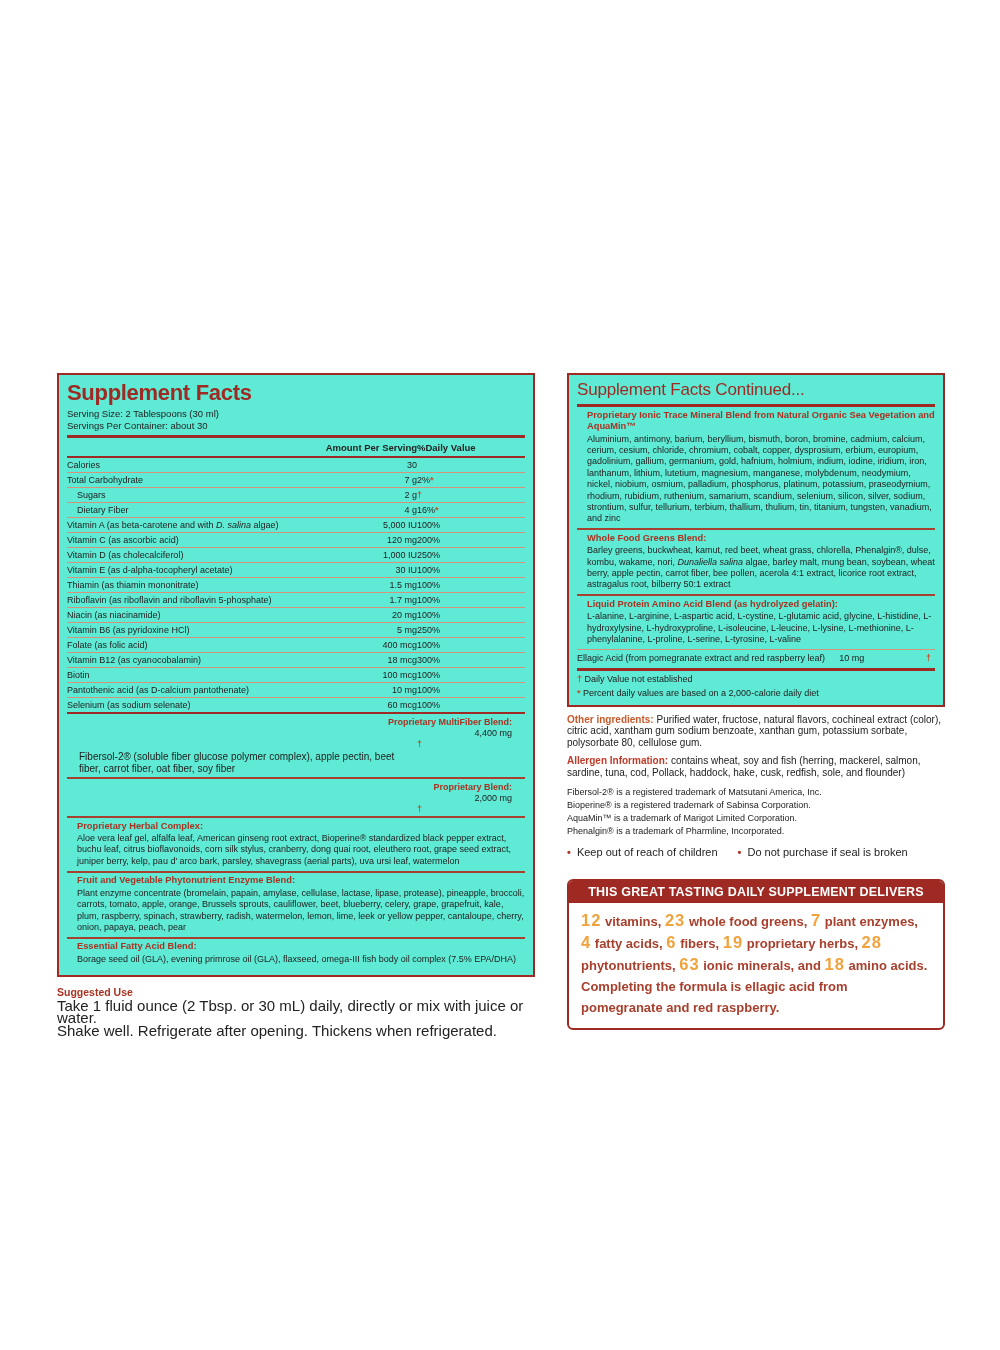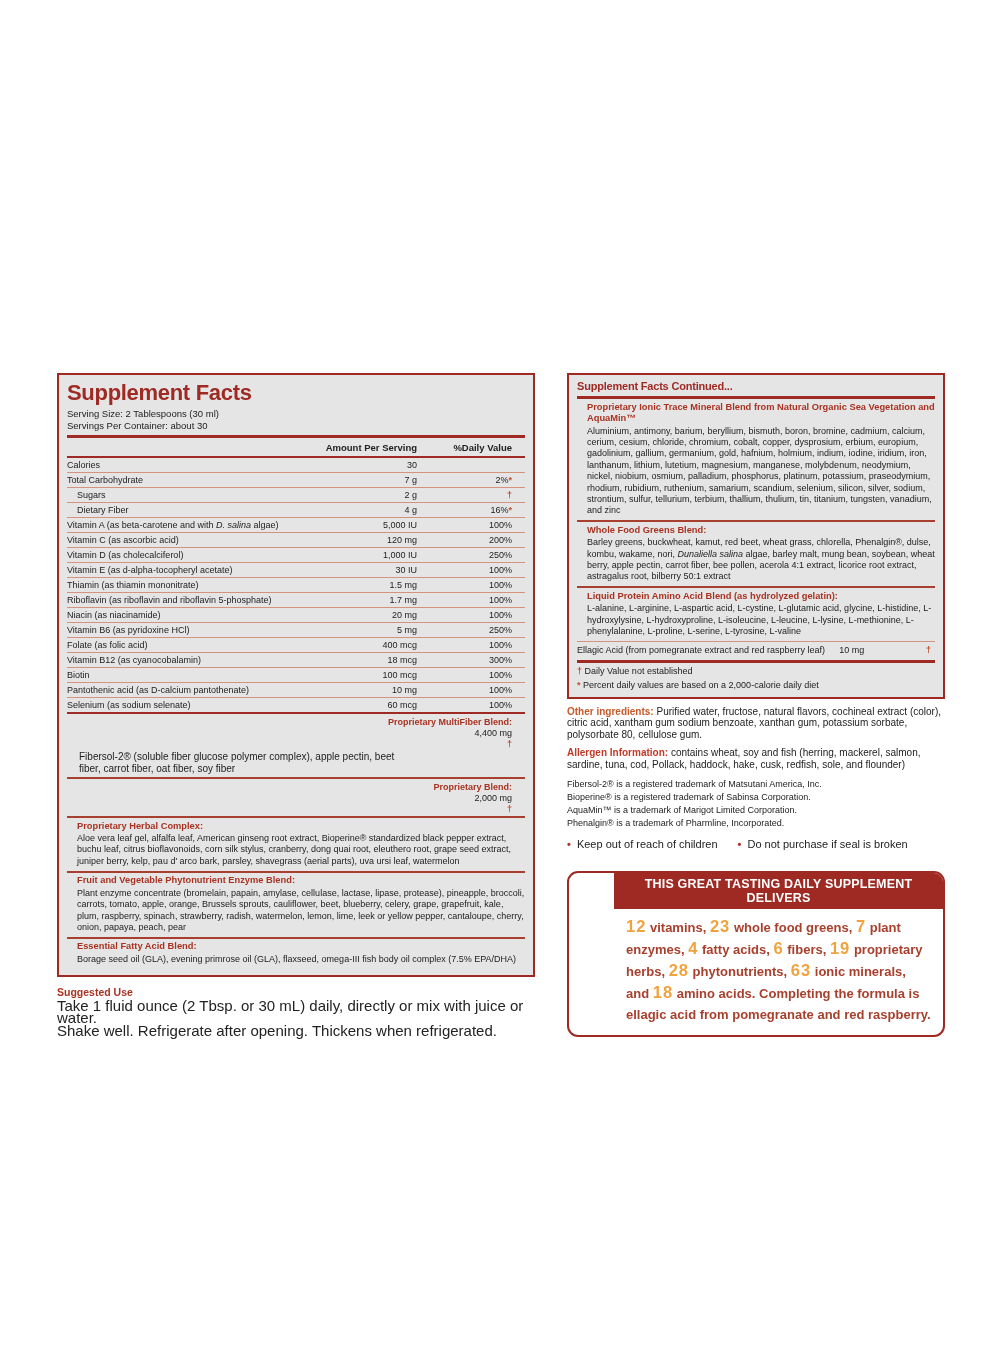--- a/index.html
+++ b/index.html
@@ -11,38 +11,38 @@
     --ink:#222222;
     --dg:#c1502c;
   }
   html,body{margin:0;padding:0;}
   body{width:1000px;height:1350px;background:#ffffff;font-family:"Liberation Sans",sans-serif;color:var(--ink);}
   .page{position:relative;width:1000px;height:1350px;background:#fff;overflow:hidden;}
 
   .left-col{position:absolute;left:57px;top:373px;width:478px;}
   .right-col{position:absolute;left:567px;top:373px;width:378px;}
 
-  .box{border:2px solid var(--red);padding:4px 8px 6px;background:#e5e5e5;box-sizing:border-box;}
+  .box{border:2px solid var(--red);padding:4px 8px 6px;background:#5eead4;box-sizing:border-box;}
 
   .lp-title{font-size:22px;font-weight:700;color:var(--red);letter-spacing:-0.3px;margin:1px 0 2px;}
-  .rp-title{font-size:11px;font-weight:700;color:var(--red);letter-spacing:-0.2px;margin:1px 0 2px;}
+  .rp-title{font-size:17px;font-weight:400;color:var(--red);letter-spacing:-0.2px;margin:1px 0 2px;}
   .serv{font-size:9.5px;line-height:11.5px;color:var(--ink);}
 
   .rule-thick{border-top:3px solid var(--red);margin-top:4px;}
   .rule-thick2{border-top:2.5px solid var(--red);}
   .rule-thick3{border-top:3px solid var(--red);margin-top:1px;}
   .rule-med{border-top:2px solid var(--red2);}
   .rule-thin{border-top:1.5px solid var(--salmon);margin-top:1px;}
 
   .trow{display:flex;align-items:flex-end;padding:1.5px 13px 1.5px 0;font-size:9px;line-height:11px;border-bottom:1px solid var(--salmon);}
   .trow:last-child{border-bottom:none;}
   .thead{font-size:9.5px;font-weight:700;border-bottom:none;padding-top:4px;padding-bottom:3px;}
   .c-name{flex:1;}
   .c-amt{width:110px;text-align:right;}
-  .c-dv{width:95px;text-align:right;}
+  .c-dv{width:95px;}
   .indent .c-name{padding-left:10px;}
   .ast,.dg{color:var(--dg);font-weight:700;}
 
   #nutrient-rows .trow:last-child{border-bottom:none;}
   .brow{border-bottom:none;padding-top:2.5px;flex-direction:column;}
   .brow .c-name{color:var(--hdr);font-weight:700;}
   .bdetail{font-size:10px;line-height:11.5px;padding:0 0 3px 12px;width:330px;}
 
   .sub-hdr{color:var(--hdr);font-weight:700;font-size:9.3px;line-height:11.5px;padding-left:10px;margin-top:2.5px;}
   .sub-txt{font-size:9px;line-height:11.4px;padding-left:10px;margin:1px 0 3.5px;}
@@ -58,21 +58,21 @@
   .fnote{font-size:9px;line-height:12px;margin-top:2px;}
   .fsym{color:var(--dg);font-weight:700;}
 
   .para{font-size:10px;line-height:11.6px;margin-top:7px;}
   .label-oi{color:#c75a2b;font-weight:700;}
   .label-al{color:#c13a28;font-weight:700;}
   .tm-lines{margin-top:7px;font-size:9px;line-height:13px;}
   .warnings{margin-top:8px;font-size:11px;display:flex;gap:20px;}
   .bullet{color:#b03326;font-weight:700;margin-right:3px;}
 
-  .banner{margin-top:21px;border:2px solid var(--red);border-radius:11px;overflow:hidden;padding-left:45px;}
+  .banner{margin-top:21px;border:2px solid var(--red);border-radius:6px;overflow:hidden;}
   .banner-head{background:var(--red);color:#ffffff;font-weight:700;font-size:12.5px;text-align:center;padding:4px 0 4px;letter-spacing:0.2px;}
   .banner-body{padding:7px 12px 10px;font-size:13px;font-weight:700;color:#a8402e;line-height:21px;}
   .banner-body .num{font-size:16.5px;color:var(--orange);letter-spacing:1px;}
 </style>
 </head>
 <body>
 
 <div class="page">
 
   <div class="left-col">

